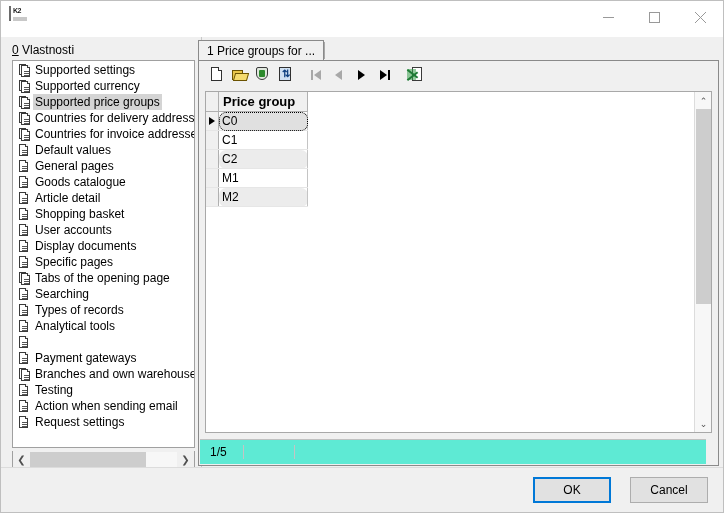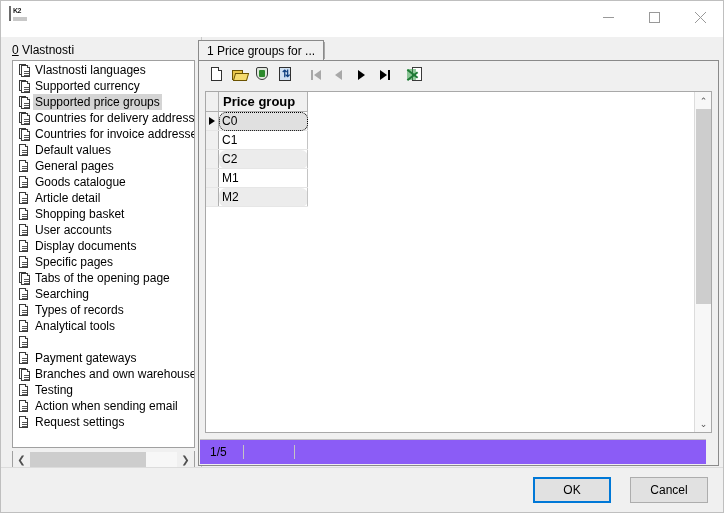--- a/index.html
+++ b/index.html
@@ -479,21 +479,21 @@
     height: 195px;
     background: #cdcdcd;
   }
 
   #statusbar {
     position: absolute;
     left: 1px;
     right: 12px;
     bottom: 1px;
     height: 24px;
-    background: #8b5cf6;
+    background: #5eead4;
     border-top: 1px solid #c0c0c0;
     display: flex;
     align-items: center;
   }
   #statusbar .sb-cell {
     height: 16px;
     line-height: 16px;
     font-size: 12px;
     padding-left: 10px;
     box-sizing: border-box;
@@ -580,21 +580,21 @@
         <div id="tree-list">
             <div class="tree-item">
               <span class="doc-icon multi">
                 <span class="pg2"></span>
                 <span class="pg">
                   <span class="ln l1"></span>
                   <span class="ln l2"></span>
                   <span class="ln l3"></span>
                 </span>
               </span>
-              <span class="ti-label">Vlastnosti languages</span>
+              <span class="ti-label">Supported settings</span>
             </div>
             <div class="tree-item">
               <span class="doc-icon multi">
                 <span class="pg2"></span>
                 <span class="pg">
                   <span class="ln l1"></span>
                   <span class="ln l2"></span>
                   <span class="ln l3"></span>
                 </span>
               </span>

